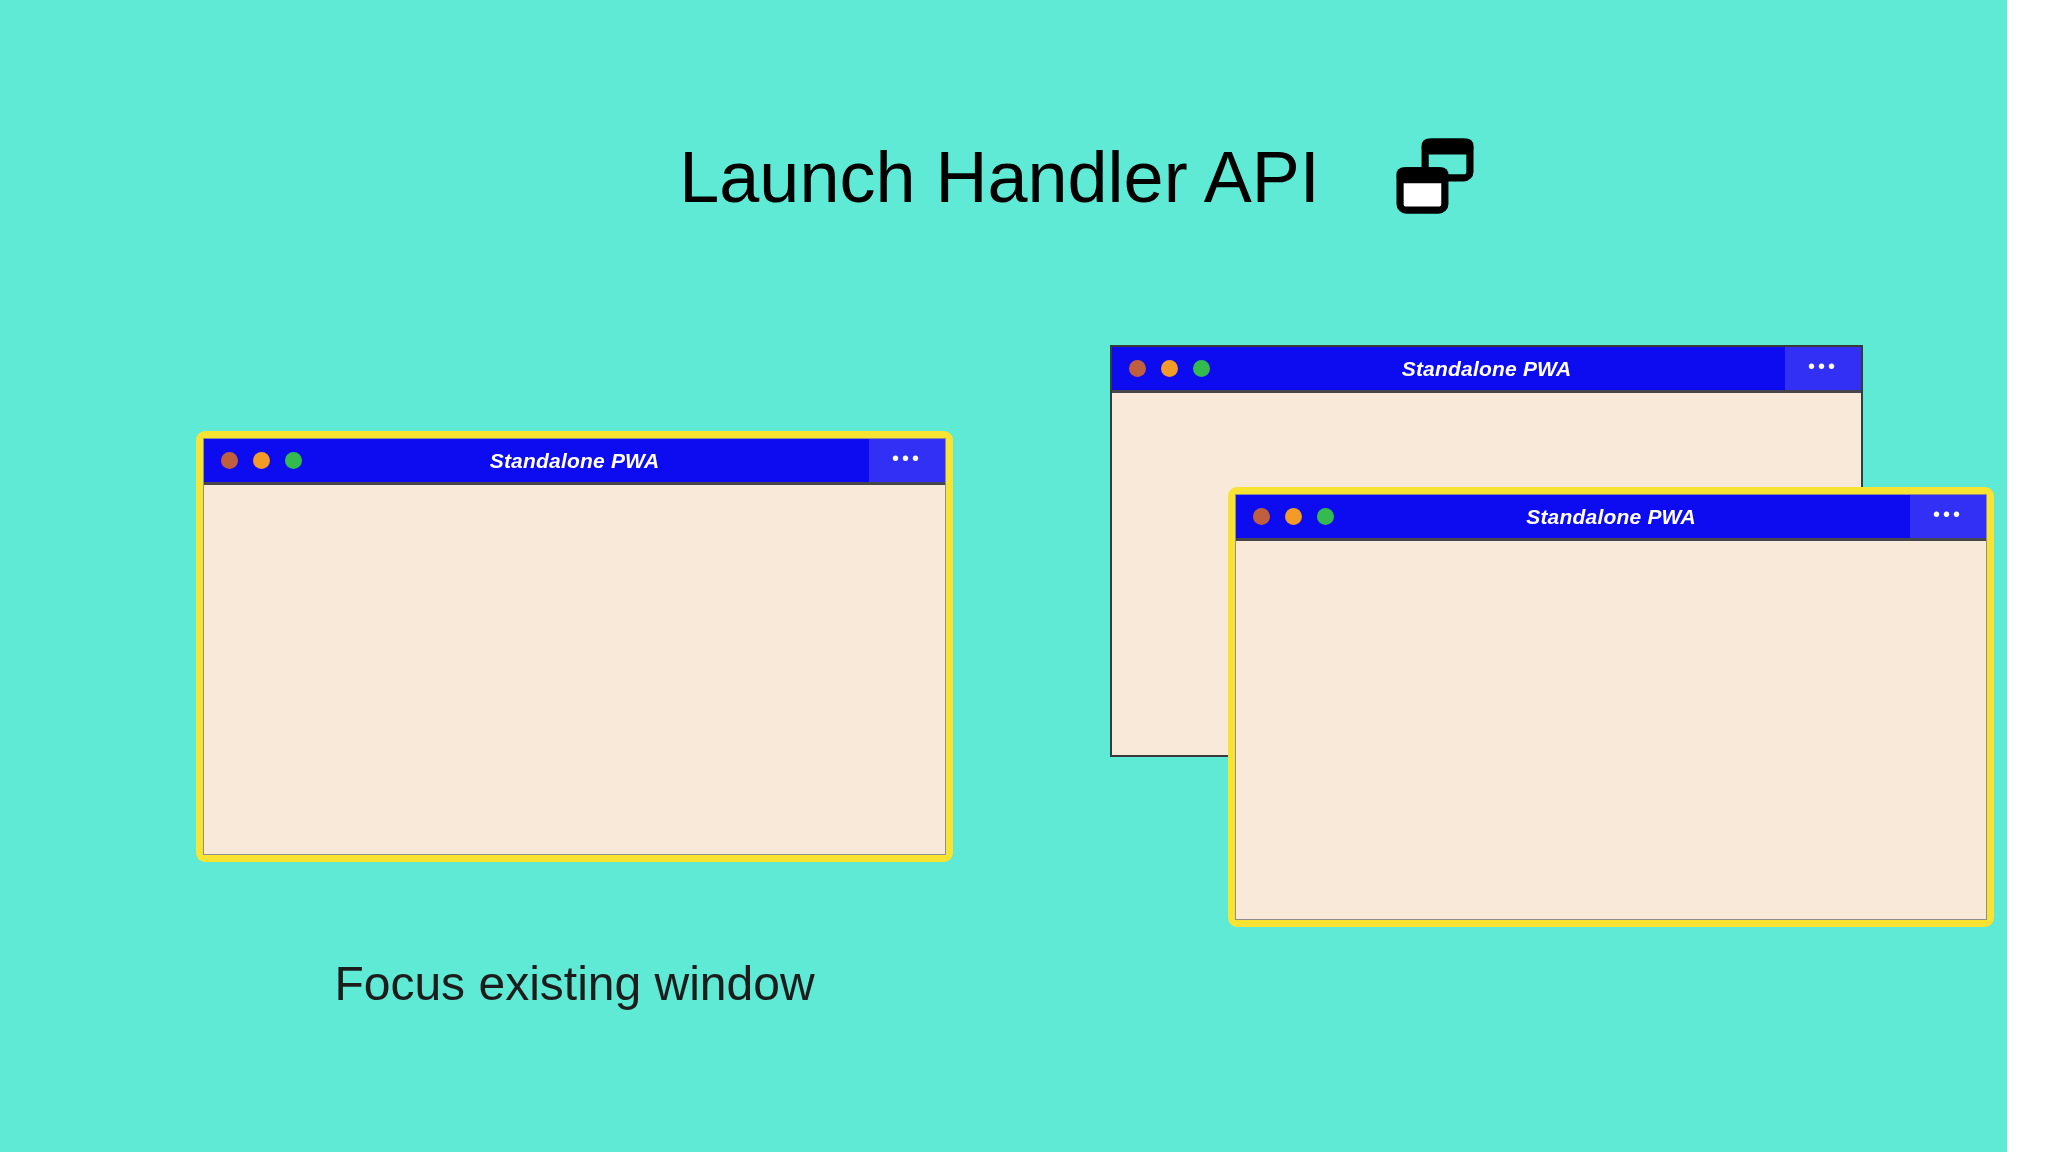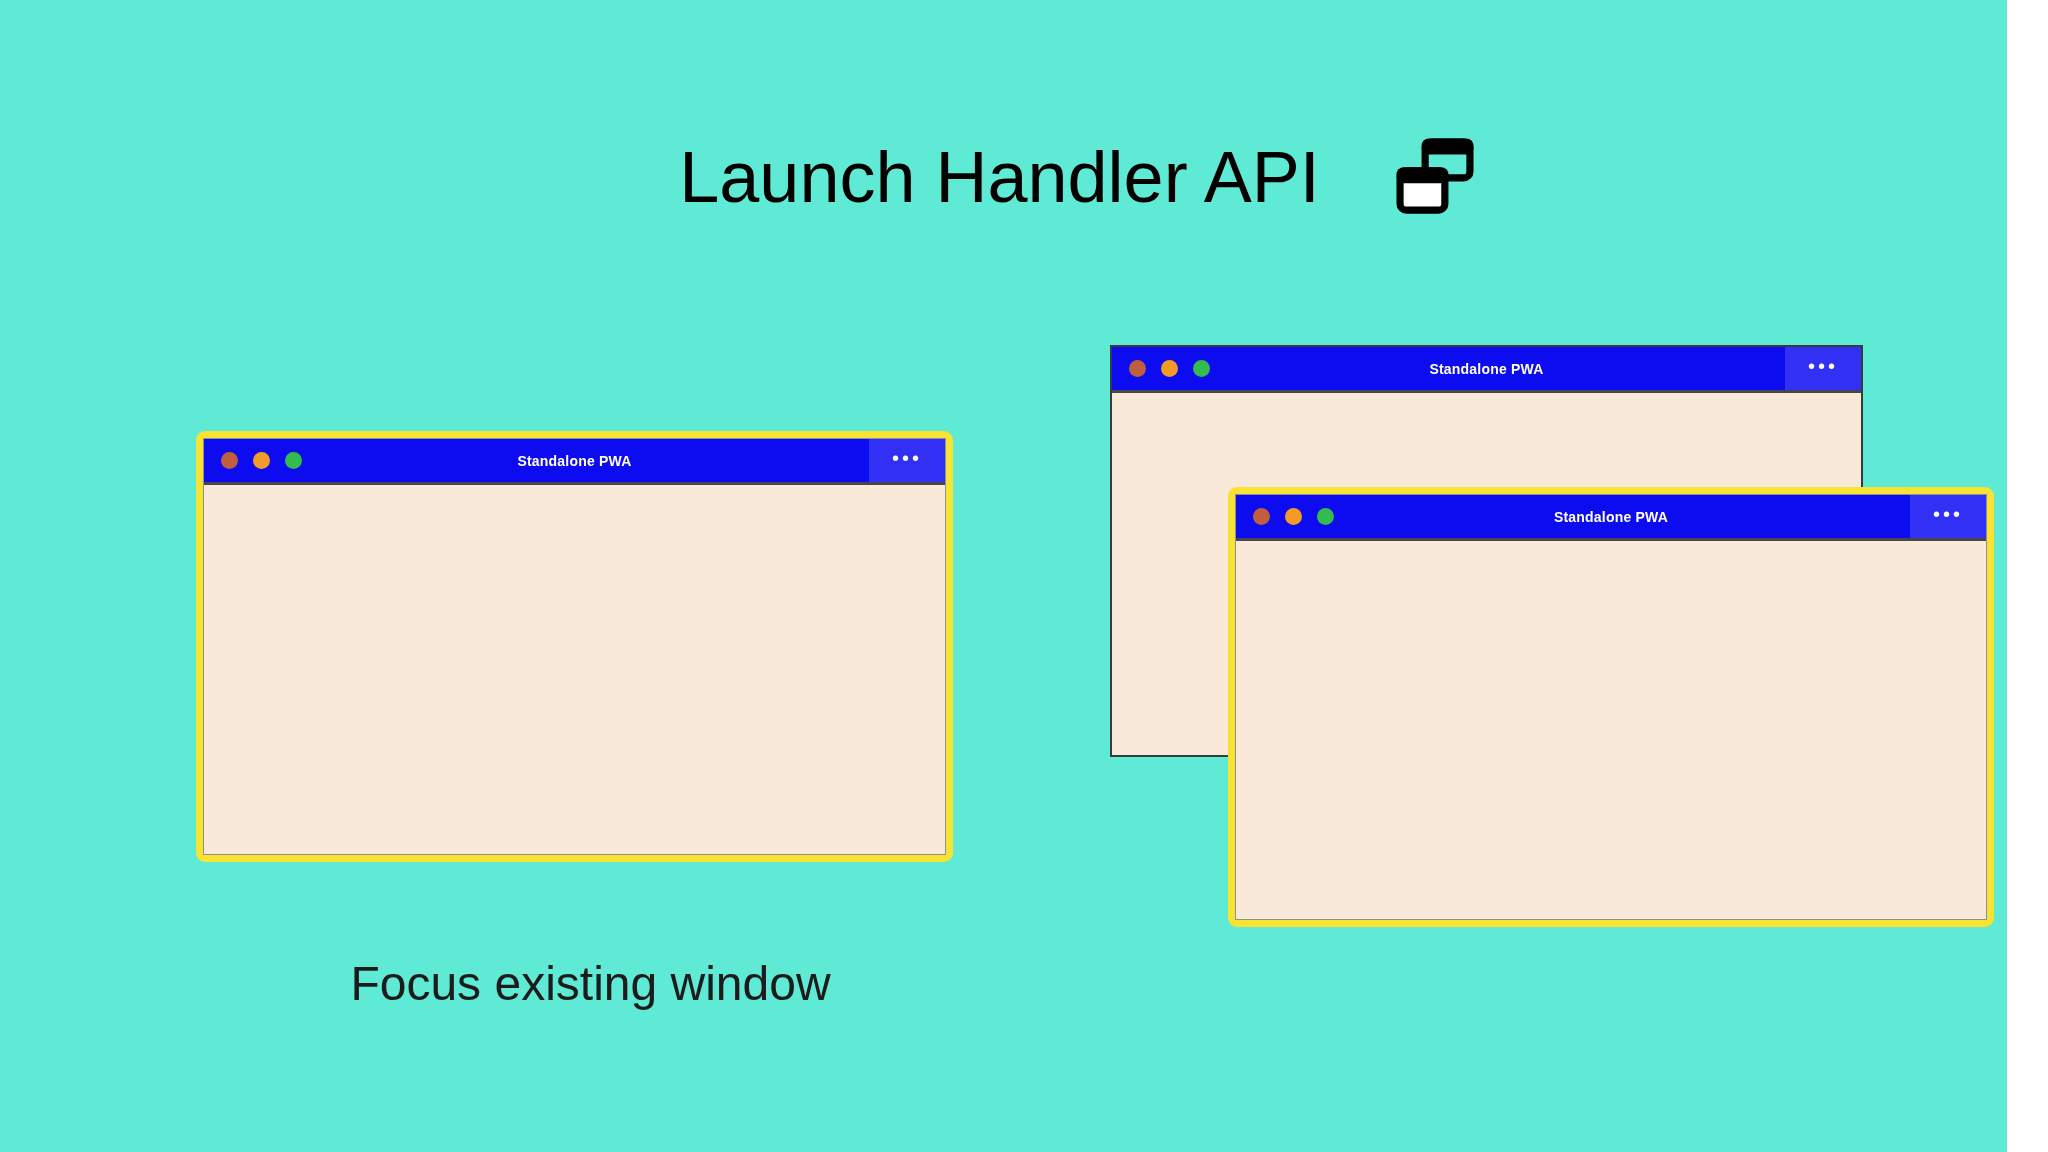--- a/index.html
+++ b/index.html
@@ -49,21 +49,21 @@
     display:flex;align-items:center;gap:15px;
   }
   .dot{width:17px;height:17px;border-radius:50%;display:block;}
   .dot.close{background:var(--dot-close,#c05f3d);}
   .dot.min{background:var(--dot-minimize,#f29b27);}
   .dot.max{background:var(--dot-maximize,#33bb4e);}
   .titletext{
     position:absolute;inset:0;
     display:flex;align-items:center;justify-content:center;
     color:var(--titlebar-text,#ffffff);
-    font-size:14px;font-weight:700;letter-spacing:.2px;
+    font-size:21px;font-weight:700;letter-spacing:.2px;font-style:italic;
   }
   .menu-zone{
     position:absolute;right:0;top:0;bottom:0;width:76px;
     background:var(--menu-blue,#3230f4);
     display:flex;align-items:center;justify-content:center;
   }
   .menu-dots{
     color:#fff;font-size:20px;line-height:1;letter-spacing:3px;
     transform:translateY(-3px);
   }
@@ -71,21 +71,21 @@
 
   
   .win-left{left:196px;top:431px;width:757px;height:431px;}
   .win-back{position:absolute;left:1110px;top:345px;width:753px;height:412px;z-index:1;}
   .win-front{left:1228px;top:487px;width:766px;height:440px;z-index:2;}
 
   .caption{
     position:absolute;margin:0;top:956px;
     font-size:48px;font-weight:400;color:#1c1c1c;text-align:center;
   }
-  .caption-left{left:212px;width:757px;}
+  .caption-left{left:196px;width:757px;}
   .caption-right{left:1245px;width:766px;}
 </style>
 </head>
 <body>
 
 <div class="stage">
 
   <header class="title-row">
     <h1 class="page-title">Launch Handler API</h1>
     <svg class="hdr-icon" viewBox="0 0 96 96" aria-hidden="true">

